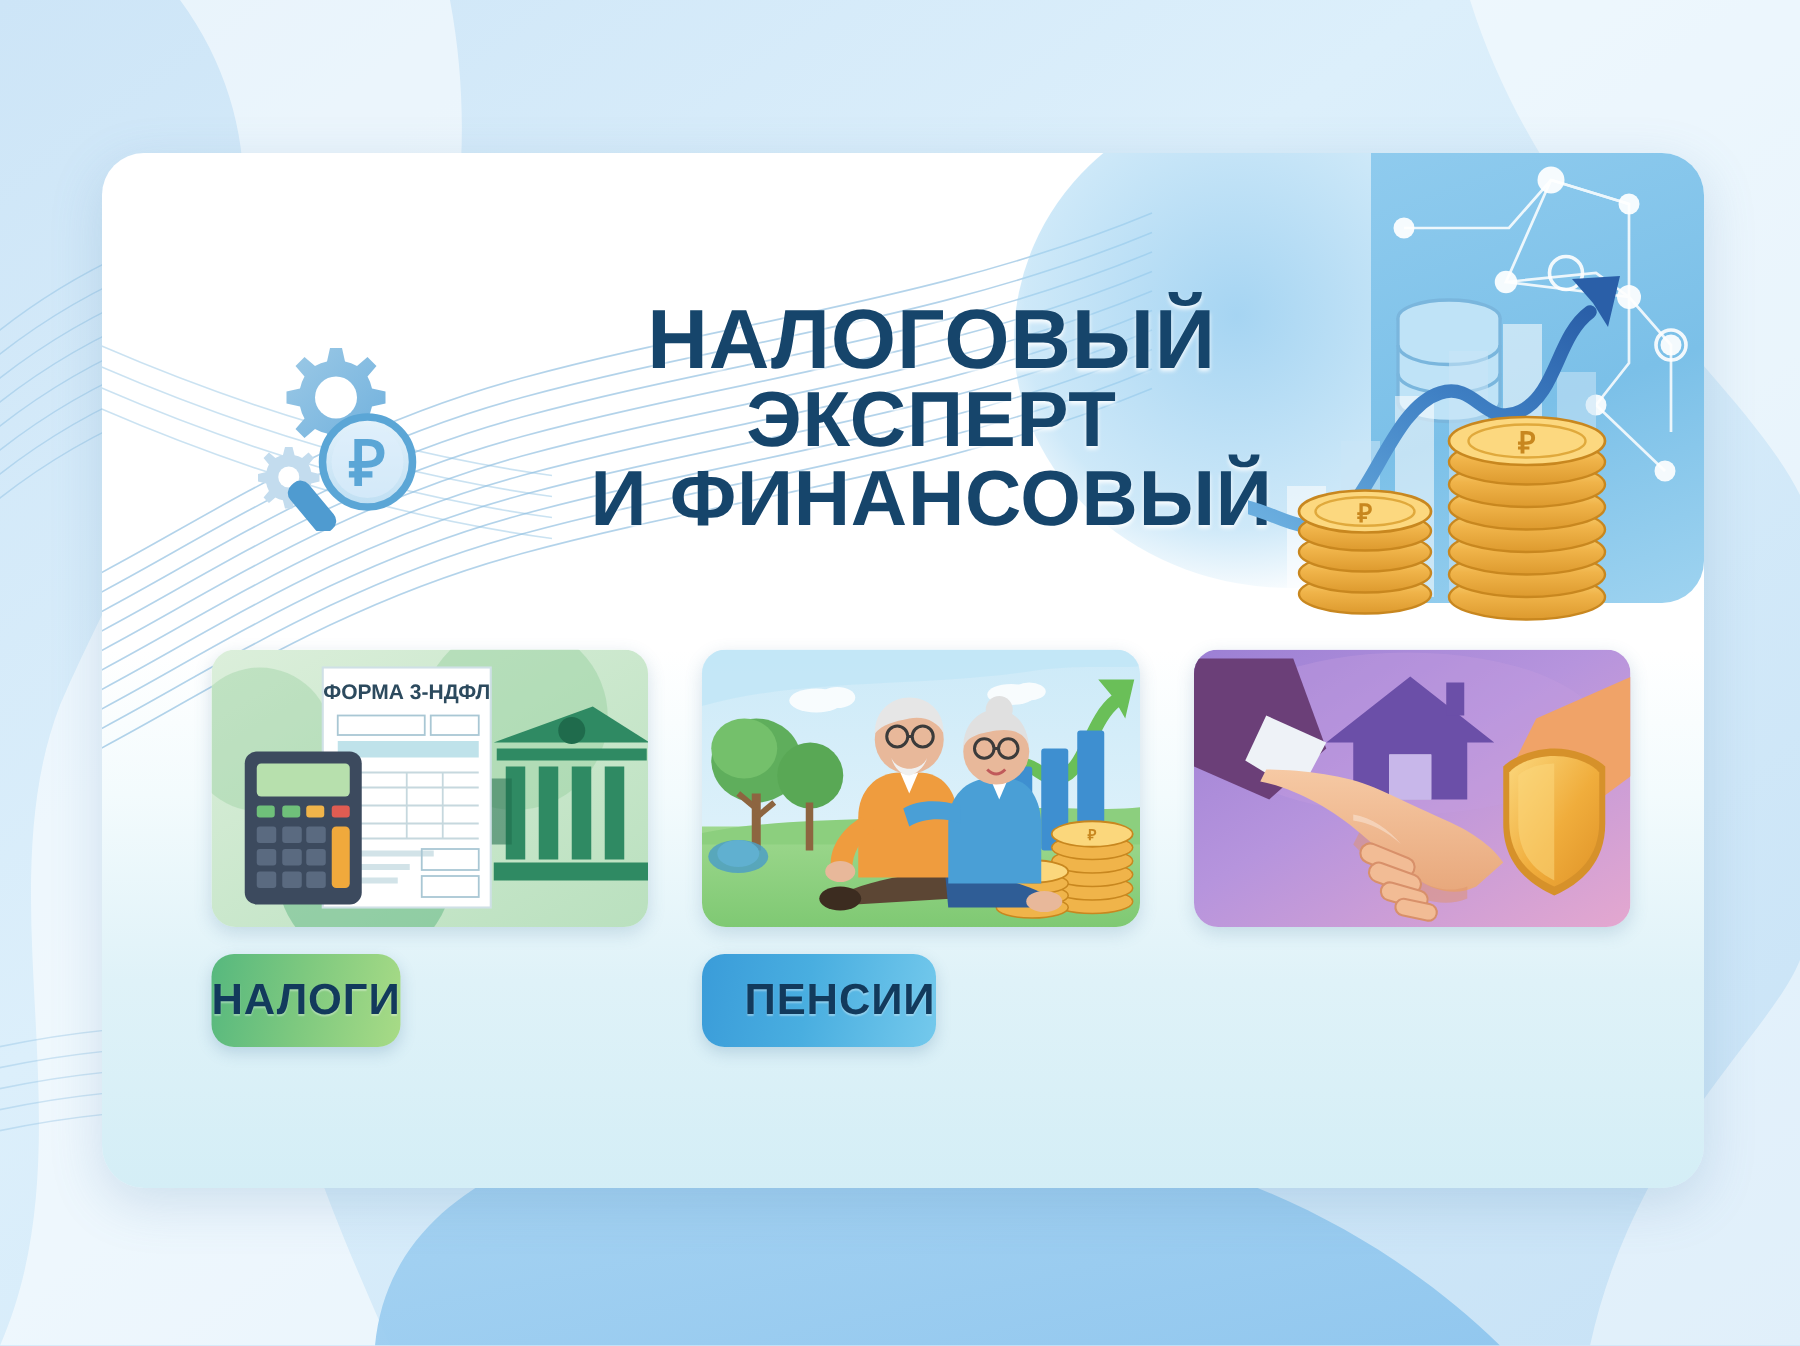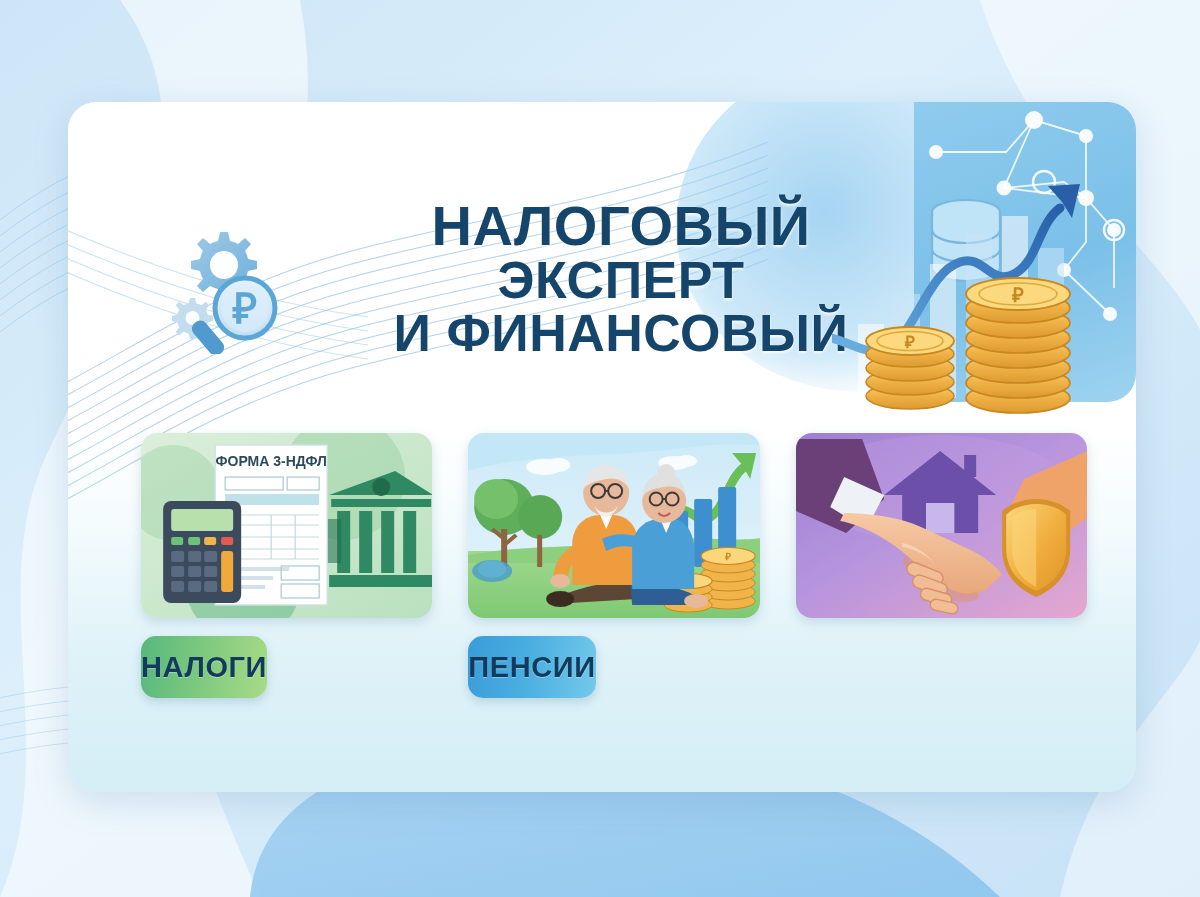--- a/index.html
+++ b/index.html
@@ -97,21 +97,21 @@
     font-weight:bold;
     font-size:29px;
     letter-spacing:.6px;
     border:none;
     cursor:pointer;
     box-shadow:0 4px 10px rgba(60,110,150,.22);
     text-shadow:0 1px 1px rgba(255,255,255,.35);
     font-family:"Liberation Sans", sans-serif;
   }
   #btn-taxes    { background:linear-gradient(100deg,#56b87e 0%,#7ec97f 48%,#a8db86 100%); }
-  #btn-pensions { background:linear-gradient(100deg,#3a9cd9 0%,#49aee0 45%,#74c9ec 100%); }
+  #btn-pensions { background:linear-gradient(100deg,#3a9cd9 0%,#49aee0 45%,#74c9ec 100%);padding-left:28px; }
   #btn-benefits { background:linear-gradient(100deg,#9b7fd4 0%,#b68fd8 48%,#e8a8cc 100%); }
 </style>
 </head>
 <body>
 
 <div id="bg">
   <svg width="1200" height="897" viewBox="0 0 1200 897">
     <defs>
       <linearGradient id="bgGrad" x1="0" y1="0" x2="1" y2="1">
         <stop offset="0%" stop-color="#cde5f7"></stop>

